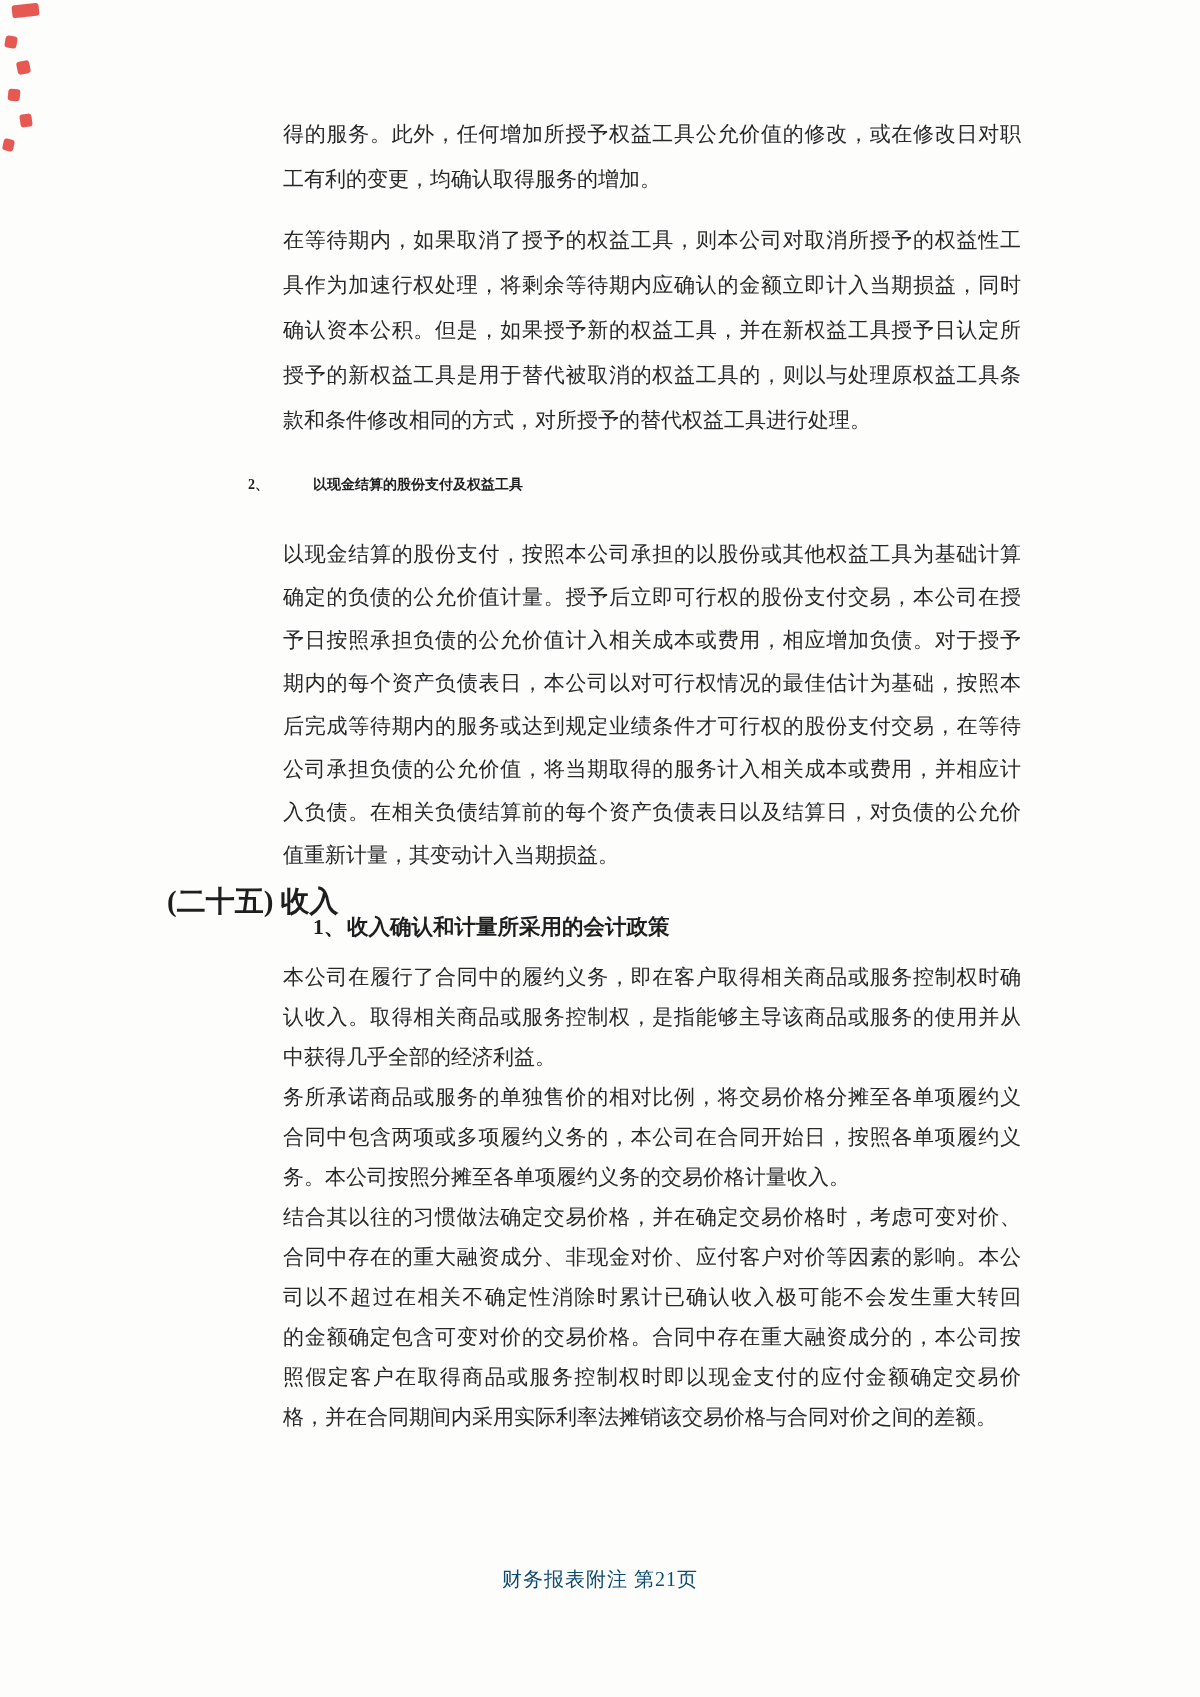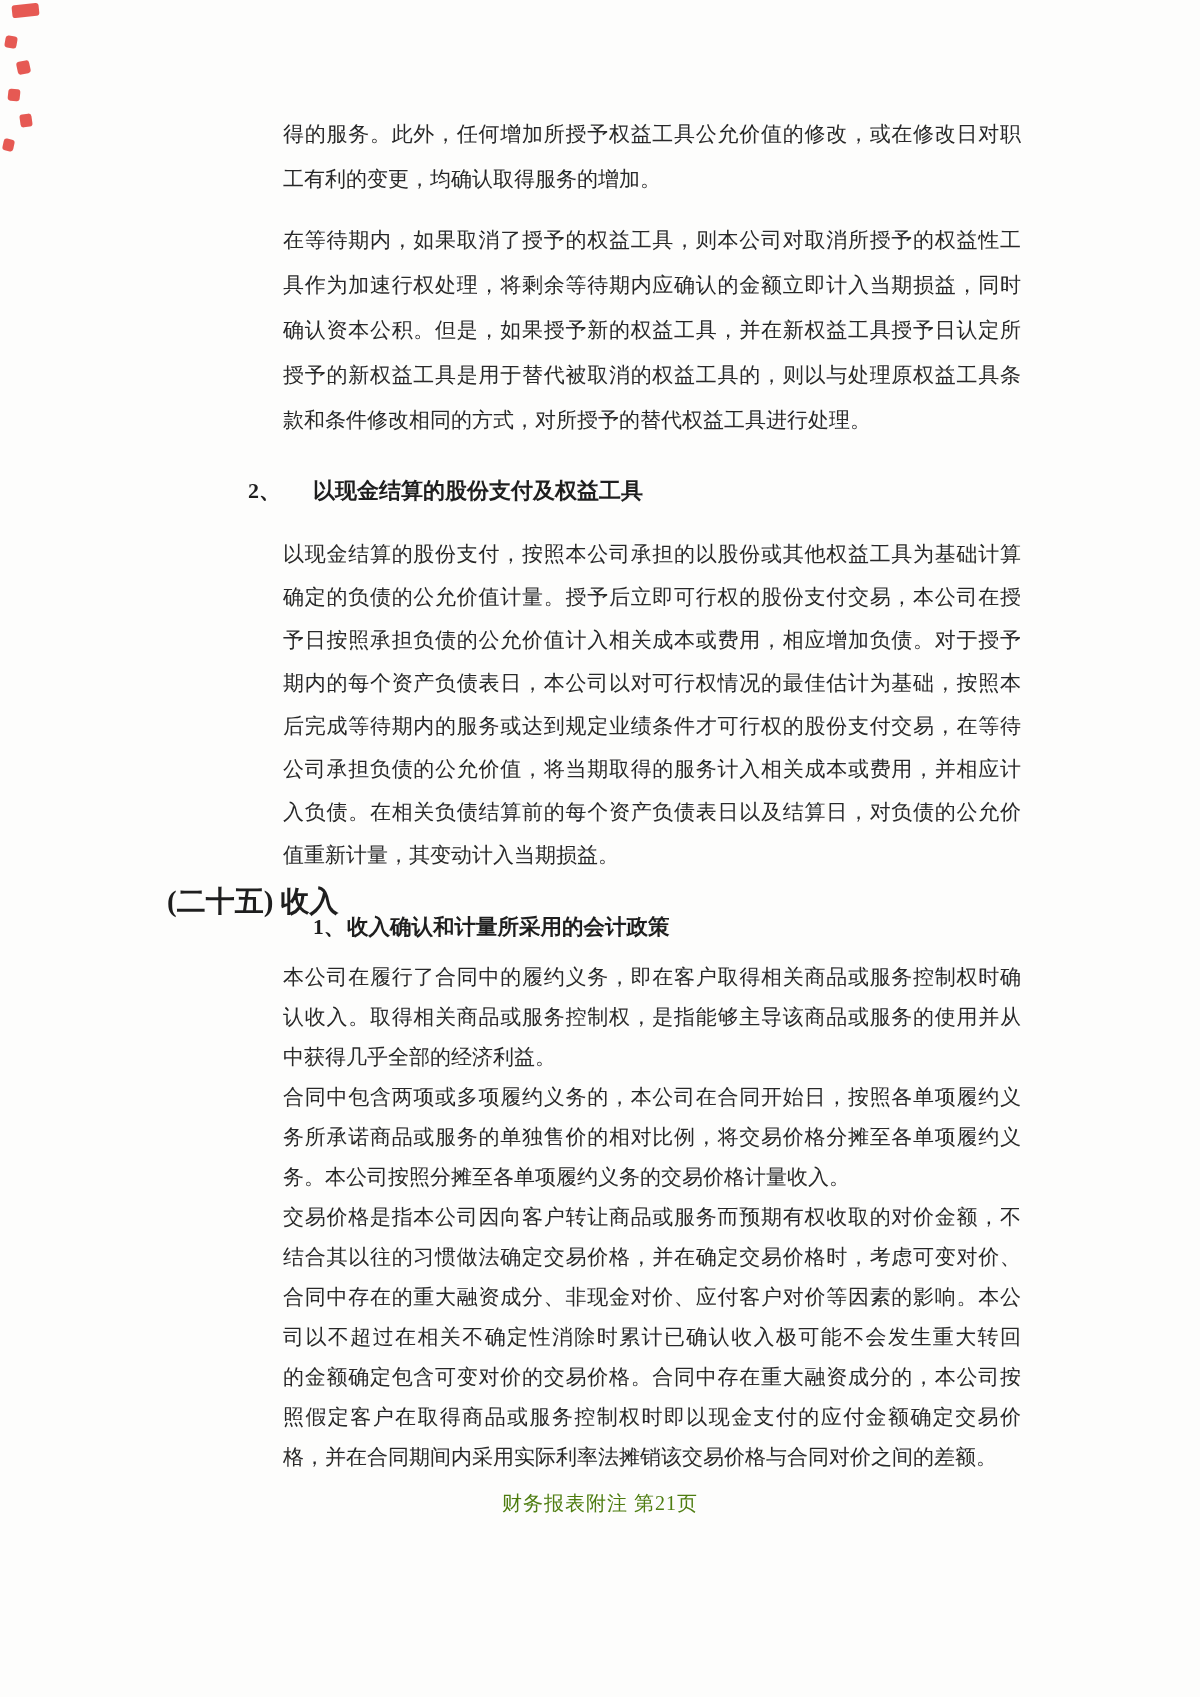--- a/index.html
+++ b/index.html
@@ -27,36 +27,36 @@
     line-height:45px;
     white-space:nowrap;
     text-align:justify;
     text-align-last:justify;
     text-justify:inter-character;
   }
   .line:last-child{text-align-last:left;}
 
   .b-para1{top:112px;}
   .b-para2{top:218px;}
-  .h-sec2{position:absolute;left:248px;top:476px;font-size:22px;font-weight:700;color:#1e1e1e;white-space:nowrap;}
+  .h-sec2{position:absolute;left:248px;top:476px;font-size:14px;font-weight:700;color:#1e1e1e;white-space:nowrap;}
   .h-sec2 .num{display:inline-block;width:65px;}
   .b-para3{top:533px;}
   .b-para3 .line{line-height:43px;}
 
   .h-sec25{position:absolute;left:167px;top:882px;font-size:29px;font-weight:700;color:#1e1e1e;white-space:nowrap;}
   .h-sub1{position:absolute;left:313px;top:912px;font-size:21.5px;font-weight:700;color:#1e1e1e;white-space:nowrap;}
   .h-sub1 .num{display:inline-block;width:32px;margin-right:2px;}
 
   .b-para4{top:957px;}  .b-para4 .line{line-height:40px;}
   .b-para5{top:1077px;} .b-para5 .line{line-height:40px;}
   .b-para6{top:1197px;} .b-para6 .line{line-height:40px;}
 
   .footer{
-    position:absolute;left:0;top:1490px;width:1200px;
-    text-align:center;font-size:20px;color:#4d7c0f;
+    position:absolute;left:0;top:1566px;width:1200px;
+    text-align:center;font-size:20px;color:#0c4a6e;
     letter-spacing:1px;
   }
 </style>
 </head>
 <body>
 
 <div class="page">
 
   <div class="red-marks" style="--mark-color: #e2423b;">
     <span class="m m1"></span>
@@ -101,27 +101,26 @@
     <span class="num">1、</span><span>收入确认和计量所采用的会计政策</span>
   </div>
 
   <div class="block b-para4">
       <div class="line">本公司在履行了合同中的履约义务，即在客户取得相关商品或服务控制权时确</div>
       <div class="line">认收入。取得相关商品或服务控制权，是指能够主导该商品或服务的使用并从</div>
       <div class="line">中获得几乎全部的经济利益。</div>
     </div>
 
   <div class="block b-para5">
+      <div class="line">务所承诺商品或服务的单独售价的相对比例，将交易价格分摊至各单项履约义</div>
       <div class="line">合同中包含两项或多项履约义务的，本公司在合同开始日，按照各单项履约义</div>
-      <div class="line">务所承诺商品或服务的单独售价的相对比例，将交易价格分摊至各单项履约义</div>
       <div class="line">务。本公司按照分摊至各单项履约义务的交易价格计量收入。</div>
     </div>
 
   <div class="block b-para6">
-      <div class="line">交易价格是指本公司因向客户转让商品或服务而预期有权收取的对价金额，不</div>
       <div class="line">结合其以往的习惯做法确定交易价格，并在确定交易价格时，考虑可变对价、</div>
       <div class="line">合同中存在的重大融资成分、非现金对价、应付客户对价等因素的影响。本公</div>
       <div class="line">司以不超过在相关不确定性消除时累计已确认收入极可能不会发生重大转回</div>
       <div class="line">的金额确定包含可变对价的交易价格。合同中存在重大融资成分的，本公司按</div>
       <div class="line">照假定客户在取得商品或服务控制权时即以现金支付的应付金额确定交易价</div>
       <div class="line">格，并在合同期间内采用实际利率法摊销该交易价格与合同对价之间的差额。</div>
     </div>
 
   <div class="footer">财务报表附注 第21页</div>
 

